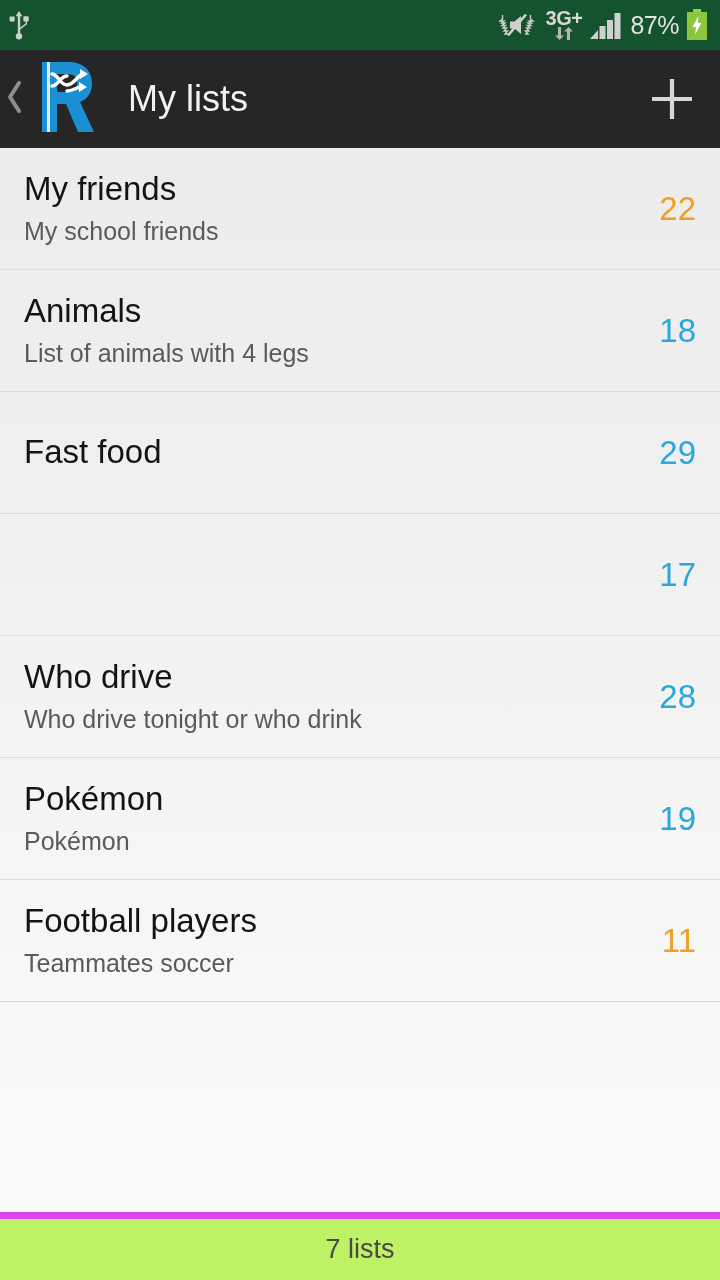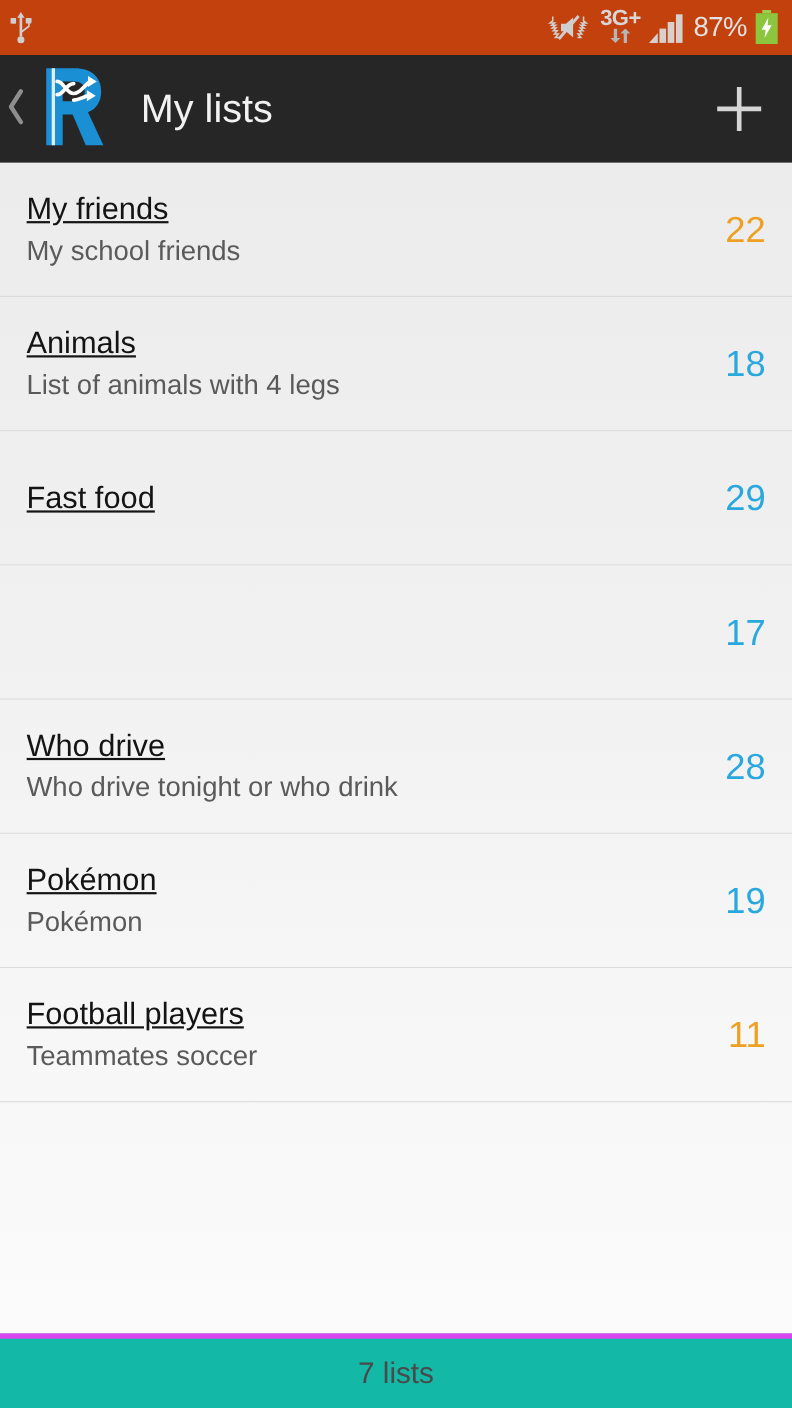--- a/index.html
+++ b/index.html
@@ -8,21 +8,21 @@
     font-family:"Liberation Sans", sans-serif;
     background:#ffffff;
     overflow:hidden;
   }
 
   .phone { position:relative; width:720px; height:1280px; display:flex; flex-direction:column; }
 
   
   .status-bar {
     height:50px; flex:0 0 50px;
-    background:#c2410c;
+    background:#14532d;
     display:flex; align-items:center;
     padding:0 12px 0 6px;
     color:#d8d8d8;
   }
   .sb-left { display:flex; align-items:center; gap:8px; }
   .sb-right { margin-left:auto; display:flex; align-items:center; gap:7px; }
 
   .icon-usb { width:26px; height:30px; display:block; }
   .icon-mute { width:42px; height:30px; display:block; }
   .net-type { display:flex; flex-direction:column; align-items:center; line-height:1; }
@@ -62,44 +62,43 @@
   }
   .list-row {
     height:122px;
     display:flex; align-items:center;
     padding:0 24px 0 24px;
     border-bottom:1px solid #dcdcdc;
     position:relative;
   }
   .row-text { flex:1 1 auto; min-width:0; }
   .row-title {
-    font-size:28px; color:#141414; line-height:1.12;
+    font-size:33px; color:#141414; line-height:1.12;
     white-space:nowrap; overflow:hidden; text-overflow:ellipsis;
     font-weight:400;
-    text-decoration:underline;
   }
   .row-sub {
     font-size:25px; color:#5a5a5a; line-height:1.2; margin-top:8px;
     white-space:nowrap; overflow:hidden; text-overflow:ellipsis;
   }
   .row-count {
     flex:0 0 auto; font-size:33px; margin-left:20px;
     letter-spacing:0px; text-align:right; min-width:52px;
   }
   .count-blue   { color:#29a8de; }
   .count-orange { color:#eda023; }
 
   .list-filler { height:212px; }
 
   
   .bottom-bar {
     flex:0 0 68px; height:68px;
-    background:#14b8a6;
+    background:#bef264;
     display:flex; align-items:center; justify-content:center;
-    border-top:5px solid #d946ef;
+    border-top:7px solid #d946ef;
   }
   .bottom-bar .label { font-size:27px; color:#4a4a4a; }
 </style>
 </head>
 <body>
 
 <div class="phone">
 
   <div class="status-bar">
     <div class="sb-left">

